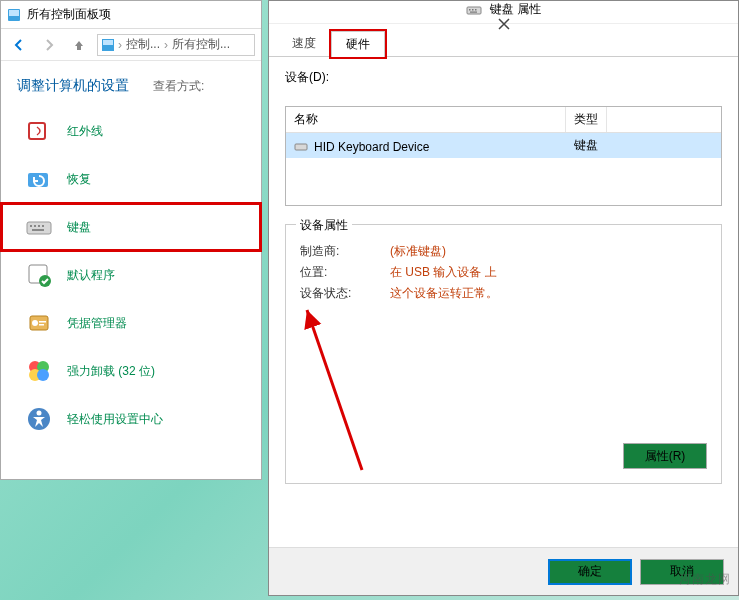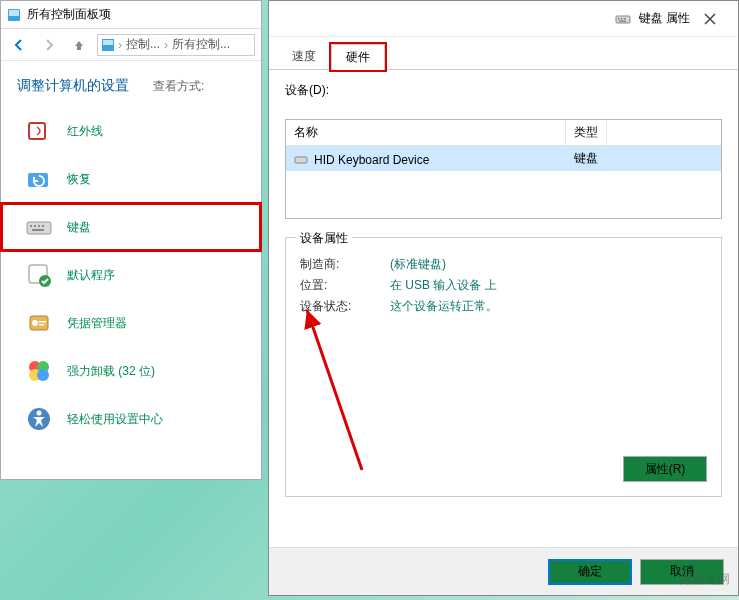--- a/index.html
+++ b/index.html
@@ -17,21 +17,21 @@
     .cp-header { display: flex; align-items: center; padding: 16px 16px 8px; gap: 24px; }
     .cp-header h1 { color: #015ba0; font-size: 14px; font-weight: 400; }
     .cp-header .vm { color: #666; font-size: 12px; }
     
     .items { padding: 4px 0; }
     .item { display: flex; align-items: center; gap: 14px; padding: 10px 24px; color: #008b4f; }
     .item .ico { width: 28px; height: 28px; display: flex; align-items: center; justify-content: center; }
     .item.highlight { outline: 3px solid #d90000; outline-offset: -2px; }
     
     .dlg { position: absolute; left: 268px; top: 0; width: 471px; height: 596px; background: #fff; border: 1px solid #888; }
-    .dlg-title { height: 36px; display: flex; align-items: center; padding: 0 8px; justify-content: flex-end; border-bottom: 1px solid #eee; }
+    .dlg-title { height: 23px; display: flex; align-items: center; padding: 0 8px; justify-content: space-between; border-bottom: 1px solid #eee; flex-direction: column; }
     .dlg-title .left { display: flex; align-items: center; gap: 8px; }
     .dlg-title .close { width: 40px; height: 28px; display: flex; align-items: center; justify-content: center; font-size: 14px; color: #333; }
     
     .tabs { display: flex; padding: 6px 8px 0; border-bottom: 1px solid #ccc; }
     .tab { padding: 4px 14px; border: 1px solid transparent; border-bottom: none; cursor: pointer; }
     .tab.inactive { color: #444; }
     .tab.active { border-color: #ccc; background: #fff; position: relative; top: 1px; }
     .tab.highlight { outline: 2px solid #d90000; outline-offset: 0; }
     
     .tab-body { padding: 12px 16px; }
@@ -41,21 +41,21 @@
     .dl-head .col { padding: 4px 8px; border-right: 1px solid #e5e5e5; }
     .dl-head .c1 { width: 280px; }
     .dl-row { display: flex; background: #cde8ff; }
     .dl-row .col { padding: 4px 8px; display: flex; align-items: flex-end; gap: 6px; }
     .dl-row .c1 { width: 280px; }
     
     .fieldset { border: 1px solid #ccc; margin-top: 18px; padding: 14px; position: relative; height: 260px; }
     .fieldset .legend { position: absolute; top: -8px; left: 10px; background: #fff; padding: 0 4px; }
     .prop-row { display: flex; margin: 4px 0; }
     .prop-row .k { width: 90px; color: #333; }
-    .prop-row .v { color: #0f766e; }
+    .prop-row .v { color: #c2410c; }
     
     .prop-btn-wrap { position: absolute; right: 14px; bottom: 14px; }
     .btn { min-width: 84px; height: 26px; border: 1px solid #aaa; background: #15803d; display: inline-flex; align-items: center; justify-content: center; cursor: pointer; }
     .btn.primary { border-color: #0078d7; box-shadow: inset 0 0 0 1px #0078d7; }
     
     .dlg-footer { position: absolute; bottom: 0; left: 0; right: 0; height: 48px; background: #f0f0f0; border-top: 1px solid #ddd; display: flex; align-items: center; justify-content: flex-end; gap: 8px; padding: 0 14px; }
     
     .arrow { position: absolute; pointer-events: none; }
     .watermark { position: absolute; right: 8px; bottom: 12px; color: rgba(80,80,80,0.55); font-size: 12px; letter-spacing: 1px; }
     

